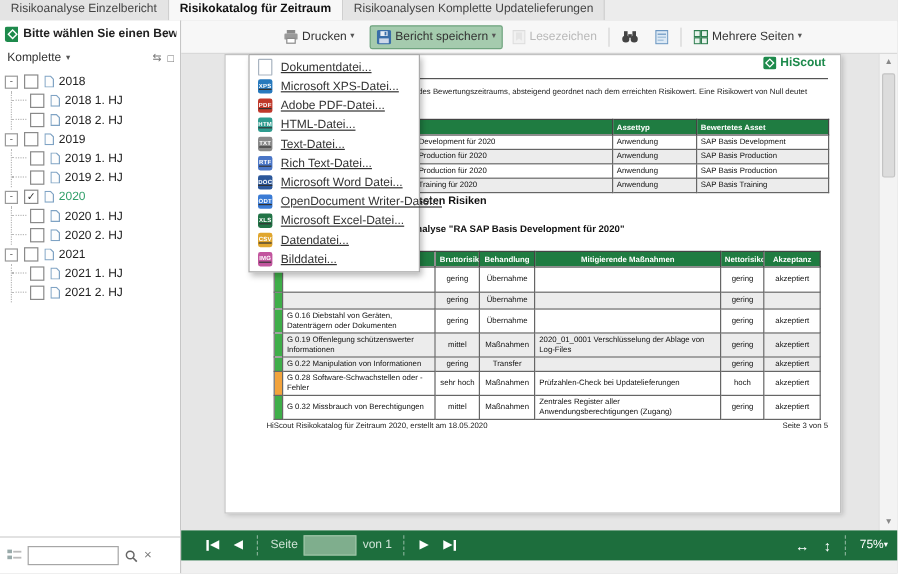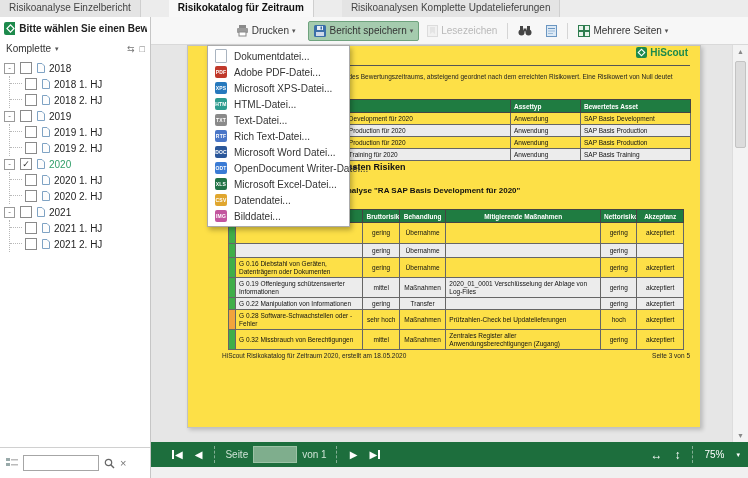--- a/index.html
+++ b/index.html
@@ -1,20 +1,20 @@
 <!DOCTYPE html>
 <html><head>
 <meta charset="utf-8">
 <style>
   html,body{margin:0;padding:0;}
   body{font-family:"Liberation Sans","DejaVu Sans",sans-serif;background:#d8d8d8;}
   .screen{position:relative;width:748px;height:478px;background:#f0f0f0;overflow:hidden;}
 
   
-  .tabbar{position:absolute;top:0;left:0;right:0;height:17px;background:#ececec;border-bottom:1px solid #cfcfcf;display:flex;gap:28px;}
+  .tabbar{position:absolute;top:0;left:0;right:0;height:17px;background:#ececec;border-bottom:1px solid #cfcfcf;display:flex;}
   .tab{font-size:10px;color:#444;padding:2px 9px 0 9px;background:#e4e4e4;border-right:1px solid #cfcfcf;white-space:nowrap;cursor:default;}
   .tab.active{background:#f8f8f8;font-weight:bold;color:#111;}
 
   
   .sidebar{position:absolute;top:17px;left:0;width:150px;bottom:0;background:#fff;border-right:1px solid #c6c6c6;}
   .sb-header{display:flex;align-items:center;gap:4px;padding:5px 3px 4px 4px;}
   .sb-title{font-weight:bold;font-size:10px;color:#222;white-space:nowrap;overflow:hidden;}
   .sb-filter{display:flex;align-items:center;font-size:10px;color:#333;padding:4px 5px 3px 6px;}
   .sb-filter .caret{margin-left:4px;}
   .sb-ficons{margin-left:auto;color:#777;font-size:9px;display:flex;gap:5px;align-items:center;}
@@ -37,21 +37,21 @@
   .toolbar{position:absolute;top:17px;left:151px;right:0;height:27px;background:#f7f7f7;border-bottom:1px solid #d9d9d9;display:flex;align-items:center;font-size:10px;color:#333;padding-left:5px;justify-content:center;}
   .tbtn{display:flex;align-items:center;gap:3px;padding:3px 5px;margin:0 1px;white-space:nowrap;border:1px solid transparent;border-radius:2px;}
   .tbtn.save{background:#a5cbae;border:1px solid #6fa37e;margin-left:6px;}
   .tbtn.disabled{color:#b9b9b9;}
   .tbtn.disabled svg{opacity:.4;}
   .tsep{width:1px;height:16px;background:#d5d5d5;margin:0 3px;}
   .caret{font-size:7px;color:#555;line-height:1;}
 
   
   .viewer{position:absolute;top:45px;left:151px;right:15px;bottom:36px;background:#e6e6e6;}
-  .page{position:absolute;left:36px;top:0;width:512px;height:381px;background:#fde047;border:1px solid #c2c2c2;box-shadow:2px 2px 4px rgba(0,0,0,.18);}
+  .page{position:absolute;left:36px;top:0;width:512px;height:381px;background:#ffffff;border:1px solid #c2c2c2;box-shadow:2px 2px 4px rgba(0,0,0,.18);}
   .logo-row{position:absolute;top:1px;right:12px;display:flex;align-items:center;gap:3px;}
   .logo-text{color:#1e8a4c;font-weight:bold;font-size:10px;}
   .rule{position:absolute;top:19px;left:34px;width:468px;border-top:1px solid #555;}
   .intro{position:absolute;top:26px;left:34px;width:475px;font-size:6.5px;line-height:9.5px;color:#222;white-space:nowrap;}
   .rtable{border-collapse:collapse;font-size:6.5px;color:#111;table-layout:fixed;}
   .rtable th{background:#1f7c41;color:#fff;border:1px solid #444;padding:1px 3px;font-weight:bold;height:10px;overflow:hidden;white-space:nowrap;}
   .rtable td{border:1px solid #666;padding:1.5px 3px;overflow:hidden;line-height:8px;}
   .t1{position:absolute;top:53px;left:34px;width:468px;}
   .t1 th{text-align:left;}
   .t1 tr.shade td{background:#ececec;}
@@ -60,40 +60,40 @@
   .t2{position:absolute;top:163px;left:40px;width:456px;}
   .t2 td.c{text-align:center;}
   .t2 tr.shade td{background:#ececec;}
   .t2 td.ind{padding:0;}
   .t2 tbody tr:nth-child(1) td{height:17px;}
   .t2 tbody tr:nth-child(2) td{height:10px;}
   .pfooter{position:absolute;top:306px;left:34px;width:468px;display:flex;justify-content:space-between;font-size:6.5px;color:#222;}
 
   
   .savemenu{position:absolute;left:207px;top:45px;width:141px;background:#fff;border:1px solid #ababab;box-shadow:2px 3px 5px rgba(0,0,0,.28);z-index:20;padding:2px 0;}
-  .mi{height:16px;display:flex;align-items:center;gap:7px;padding:0 6px 0 7px;font-size:10px;color:#333;white-space:nowrap;}
+  .mi{height:16px;display:flex;align-items:center;gap:7px;padding:0 6px 0 7px;font-size:10px;color:#333;white-space:nowrap;text-decoration:underline;}
   .ficon{width:12px;height:12px;border-radius:2px;color:#fff;font-size:5px;font-weight:bold;display:flex;align-items:center;justify-content:center;flex:0 0 auto;letter-spacing:.2px;}
   .ficon.plain{background:#fff;border:1px solid #a9b4c0;width:10px;height:12px;border-radius:1px;}
 
   
   .vscroll{position:absolute;right:0;top:45px;width:15px;bottom:36px;background:#f3f3f3;border-left:1px solid #ddd;}
   .vscroll .arr{position:absolute;left:0;right:0;text-align:center;font-size:7px;color:#888;}
   .vscroll .arr.up{top:3px;}
   .vscroll .arr.down{bottom:3px;}
   .vthumb{position:absolute;left:2px;right:2px;top:16px;height:85px;background:#dcdcdc;border:1px solid #c3c3c3;border-radius:2px;}
 
   
   .bottombar{position:absolute;left:151px;right:0;bottom:11px;height:25px;background:#1d6e3d;display:flex;align-items:center;color:#fff;font-size:10px;padding:0 8px 0 14px;}
   .navbtn{display:flex;align-items:center;margin:0 6px;font-size:10px;color:#fff;cursor:default;}
   .vbar{display:inline-block;width:2px;height:9px;background:#fff;margin:0 1px;}
   .bsep{width:1px;height:17px;border-left:1px dashed rgba(255,255,255,.45);margin:0 6px;}
   .plabel{color:#cfe3d6;margin:0 3px;}
   .pinput{width:38px;height:13px;background:#7fae8d;border:1px solid #9cc3a6;margin:0 2px;font-size:9px;color:#0d3a20;text-align:center;}
   .spacer{flex:1;}
-  .zoomctl{display:flex;align-items:center;gap:12px;margin-left:4px;}
+  .zoomctl{display:flex;align-items:center;gap:0;margin-left:4px;}
   .zoomctl .caret{color:#fff;}
   .navbtn.wide{font-weight:bold;font-size:12px;}
 </style>
 </head>
 <body>
 
 <div class="screen">
 
   <div class="tabbar" id="tabbar">
       <div class="tab">Risikoanalyse Einzelbericht</div>
@@ -478,26 +478,26 @@
     <div class="vthumb"></div>
     <div class="arr down">▼</div>
   </div>
 
   <div class="savemenu" id="savemenu">
       <div class="mi">
         <span class="ficon plain"></span>
         <span>Dokumentdatei...</span>
       </div>
       <div class="mi">
+        <span class="ficon" style="background:#2779bd">XPS</span>
+        <span>Microsoft XPS-Datei...</span>
+      </div>
+      <div class="mi">
         <span class="ficon" style="background:#c0392b">PDF</span>
         <span>Adobe PDF-Datei...</span>
-      </div>
-      <div class="mi">
-        <span class="ficon" style="background:#2779bd">XPS</span>
-        <span>Microsoft XPS-Datei...</span>
       </div>
       <div class="mi">
         <span class="ficon" style="background:#2e9c8f">HTM</span>
         <span>HTML-Datei...</span>
       </div>
       <div class="mi">
         <span class="ficon" style="background:#8a8a8a">TXT</span>
         <span>Text-Datei...</span>
       </div>
       <div class="mi">

